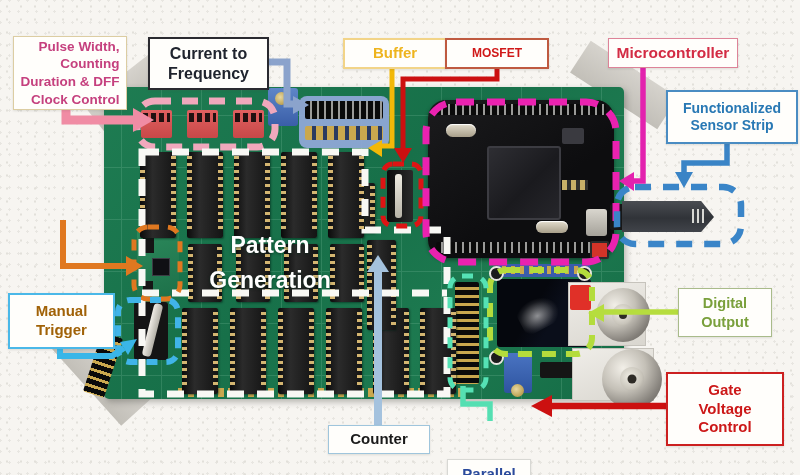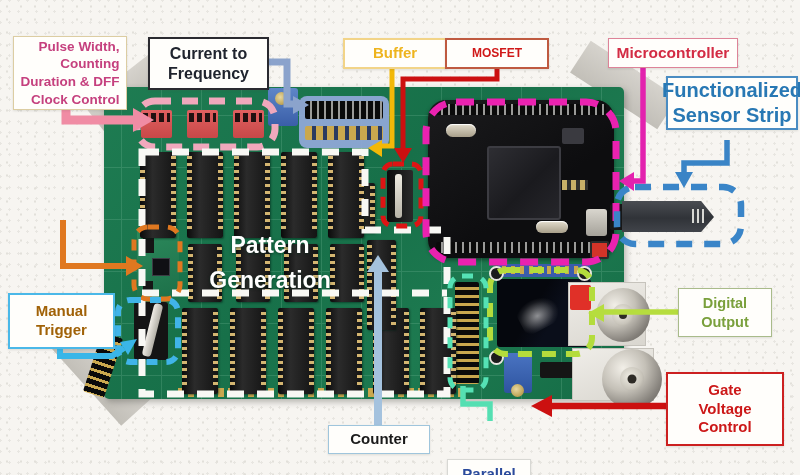--- a/index.html
+++ b/index.html
@@ -46,21 +46,21 @@
   .overlay{position:absolute;inset:0;z-index:5;pointer-events:none;}
   
   .lbl{position:absolute;z-index:6;background:#fffefb;border:2px solid #999;
     display:flex;align-items:center;justify-content:center;text-align:center;
     font-weight:bold;white-space:pre-line;line-height:1.25;box-shadow:0 1px 2px rgba(80,80,70,.15);}
   #lbl-pulse{left:13px;top:36px;width:112px;height:72px;border-color:#dccda2;border-width:1.5px;font-size:13.5px;line-height:1.3;}
   #lbl-c2f{left:148px;top:37px;width:117px;height:49px;border-color:#2a2a30;font-size:16px;}
   #lbl-buffer{left:343px;top:38px;width:100px;height:27px;border-color:#f2d488;font-size:15px;}
   #lbl-mosfet{left:445px;top:38px;width:100px;height:27px;border-color:#bf5a40;font-size:12px;}
   #lbl-micro{left:580px;top:38px;width:128px;height:28px;border-color:#dd8398;border-width:1.5px;font-size:15.5px;margin-left:28px;}
-  #lbl-sensor{left:666px;top:76px;width:128px;height:50px;border-color:#4a8cc2;font-size:20px;}
+  #lbl-sensor{left:666px;top:90px;width:128px;height:50px;border-color:#4a8cc2;font-size:14px;}
   #lbl-power{left:9px;top:153px;width:111px;height:67px;border-color:#b9b7ae;border-width:1.5px;font-size:14.5px;}
   #lbl-manual{left:8px;top:293px;width:103px;height:52px;border-color:#4ab8e8;font-size:15px;}
   #lbl-digital{left:678px;top:288px;width:92px;height:47px;border-color:#a9bb8a;border-width:1.5px;font-size:14.5px;}
   #lbl-gate{left:666px;top:372px;width:114px;height:70px;border-color:#cc2020;font-size:15px;}
   #lbl-counter{left:328px;top:425px;width:100px;height:27px;border-color:#9fc5dc;border-width:1.5px;font-size:15px;}
   #lbl-parallel{left:447px;top:421px;width:82px;height:48px;border-color:#d8d8d4;border-width:1.5px;font-size:15px;}
   #txt-pattern{position:absolute;z-index:4;left:185px;top:228px;width:170px;text-align:center;
     color:#fff;font-weight:bold;font-size:23px;line-height:1.5;white-space:pre-line;
     text-shadow:0 1px 3px rgba(0,40,25,.65);}
 </style>

